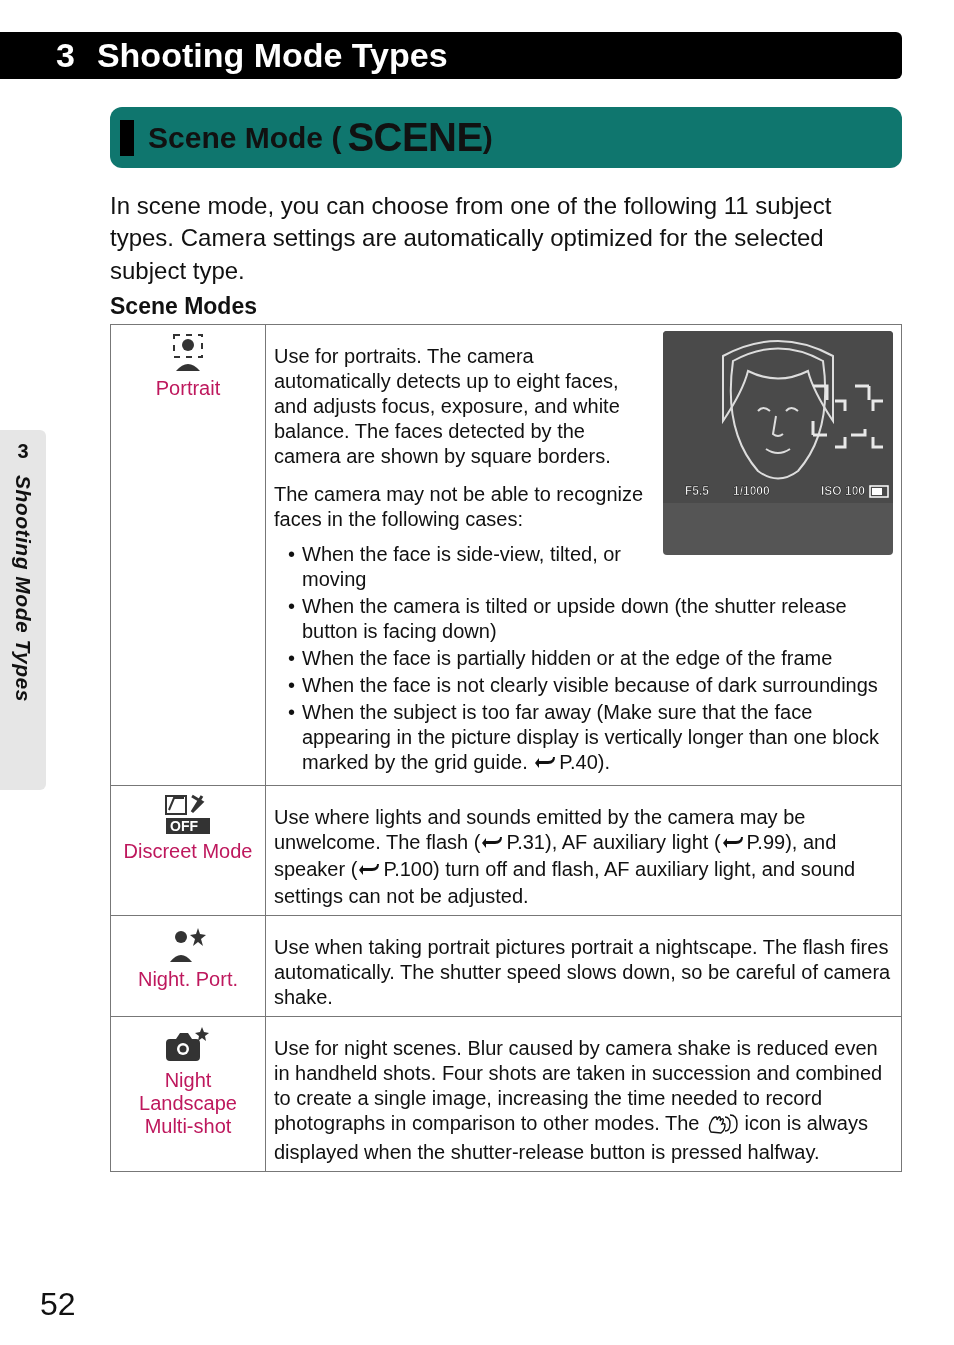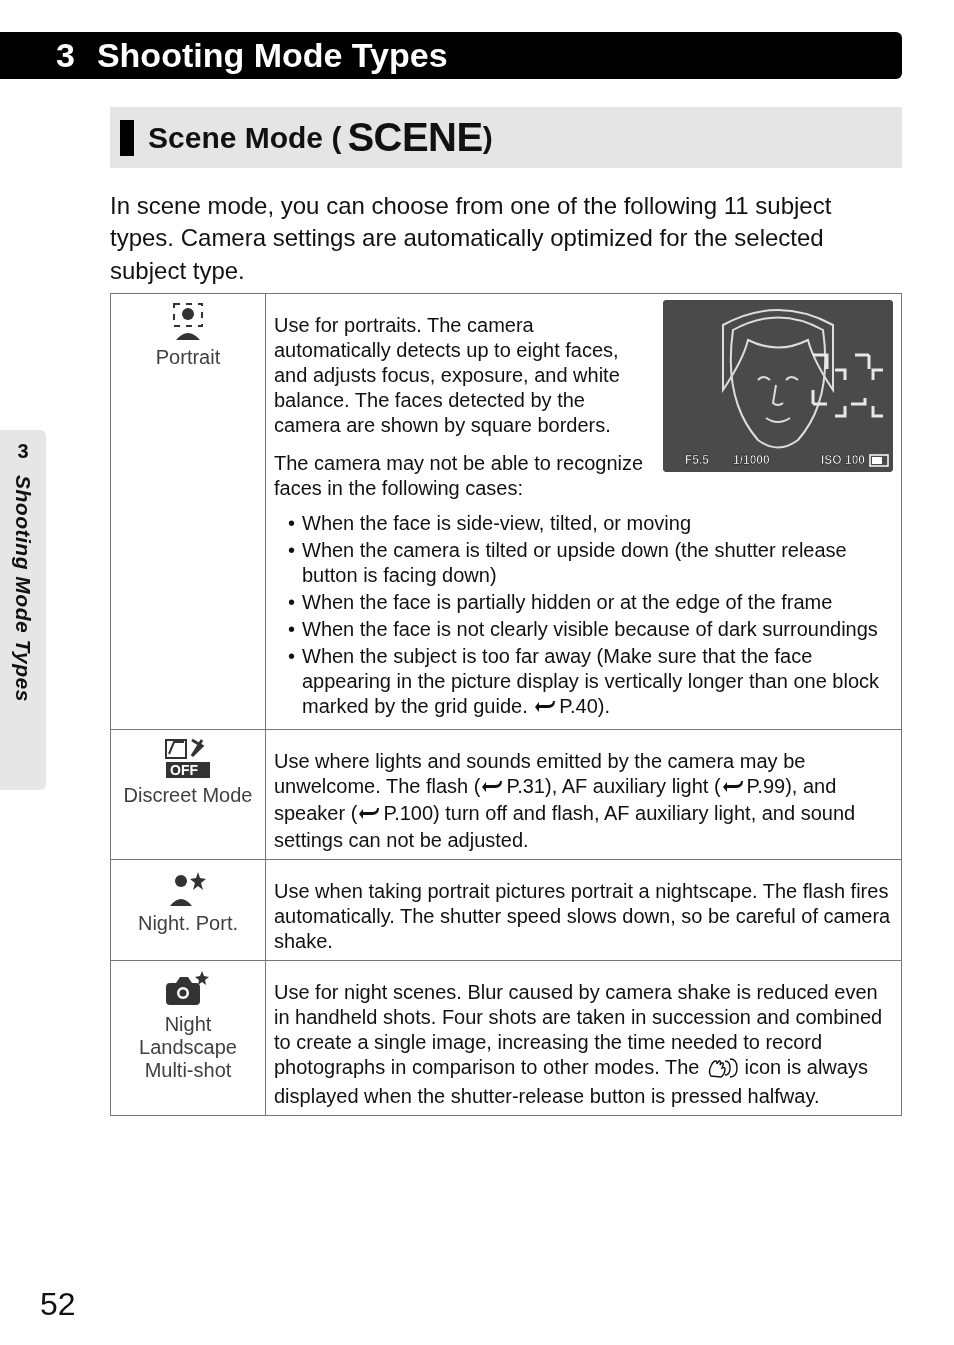--- a/index.html
+++ b/index.html
@@ -32,22 +32,22 @@
     margin-right: 22px;
   }
   .chapter-title {
     font-weight: 800;
     font-size: 34px;
   }
   .content-col {
     margin-left: 110px;
   }
   .scene-head-wrap {
-    background: #e5e5e5;
-    border-radius: 0;
+    background: #0f766e;
+    border-radius: 12px;
     display: flex;
     align-items: center;
     padding: 8px 10px;
     margin-bottom: 22px;
   }
   .scene-head-wrap .mark {
     width: 14px;
     height: 36px;
     background: #000;
     margin-right: 14px;
@@ -83,40 +83,40 @@
     border: 1px solid #777;
     padding: 6px 8px;
     vertical-align: top;
   }
   table.modes td.icon-cell {
     width: 155px;
     text-align: center;
     vertical-align: top;
     padding-top: 8px;
     font-size: 20px;
-    color: #404040;
+    color: #be185d;
   }
   .mode-icon {
     display: block;
     margin: 0 auto 4px auto;
   }
   .mode-icon svg { display:block; margin:auto; }
   .desc p { line-height: 1.25; margin-top: 13px; }
   ul.bullets { list-style: none; margin-left: 14px; margin-top: 10px; }
   ul.bullets li { position: relative; padding-left: 14px; line-height: 1.25; margin-bottom: 2px; }
   ul.bullets li::before { content: "•"; position: absolute; left: 0; }
   .ref-icon {
     display: inline-block;
     vertical-align: -2px;
   }
   .hand-icon { display:inline-block; vertical-align:-4px; }
   .portrait-thumb {
     float: right;
     width: 230px;
-    height: 172px;
+    height: 224px;
     margin-left: 10px;
     margin-bottom: 4px;
     background:#555;
     border-radius:4px;
     overflow:hidden;
   }
   
   .side-tab {
     position: absolute;
     left: 0;
@@ -170,20 +170,21 @@
 
     <div class="scene-head-wrap">
       <div class="mark"></div>
       <span class="title">Scene Mode (</span>
       <span class="code">SCENE</span>
       <span class="title">)</span>
     </div>
 
     <p class="intro">In scene mode, you can choose from one of the following 11 subject types. Camera settings are automatically optimized for the selected subject type.</p>
 
+    <div class="sub-head">Scene Modes</div>
 
     <table class="modes">
 
       <tbody>
           <tr>
         <td class="icon-cell">
           <span class="mode-icon">
             <svg width="44" height="40" viewBox="0 0 44 40">
               <rect x="8" y="2" width="28" height="22" fill="none" stroke="#333" stroke-width="2" stroke-dasharray="6 6"></rect>
               <circle cx="22" cy="12" r="6" fill="#333"></circle>

